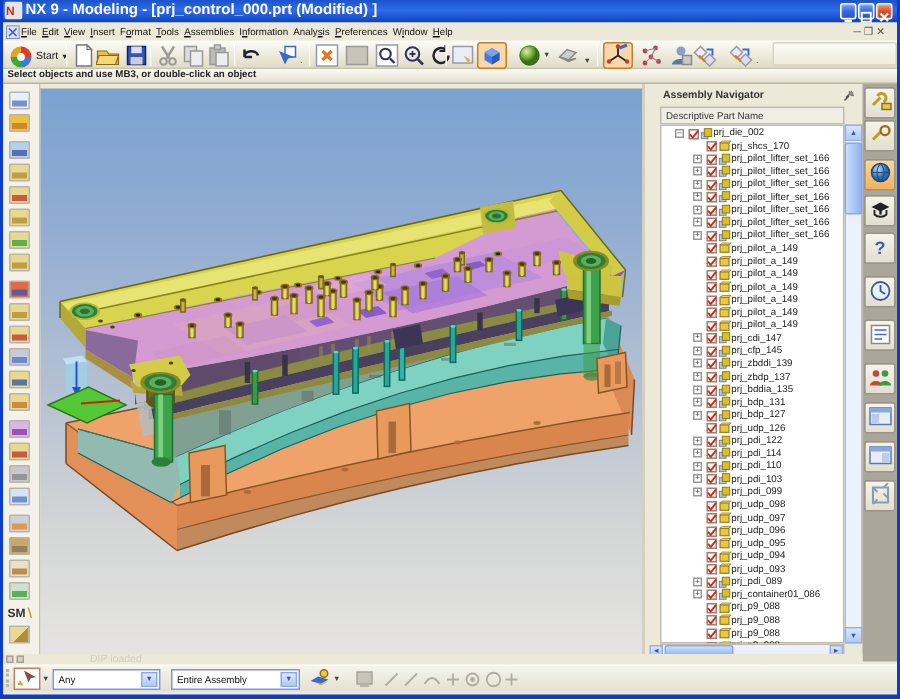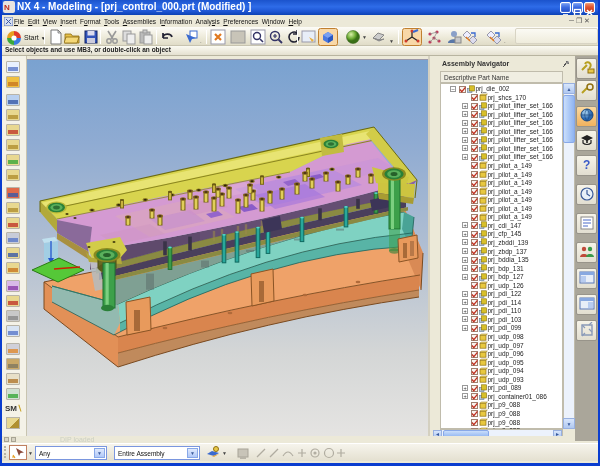--- a/index.html
+++ b/index.html
@@ -27,21 +27,21 @@
 .combobtn { position:absolute; right:1px; top:1px; width:11px; height:10px; background:linear-gradient(180deg,#dfe9fd,#b0c8f8); border:1px solid #88a8e8; font-size:5px; color:#3a5a9c; text-align:center; line-height:9px; }
 #winborder { position:absolute; left:0; top:0; width:600px; height:466px; border-left:2px solid #0a3dcf; border-right:2px solid #0a3dcf; border-bottom:3px solid #0a3dcf; pointer-events:none; }
 .tbtn { position:absolute; top:2px; width:11px; height:11px; border-radius:2px; border:1px solid #fff; }
 </style></head><body>
 
 <div id="titlebar">
  <svg width="12" height="12" style="position:absolute;left:3px;top:1px;">
       <rect x="0" y="0" width="12" height="12" rx="2" fill="#e8e4e0"></rect>
       <text x="1" y="9" font-size="8" font-weight="bold" fill="#c03020" font-family="Liberation Sans">N</text>
     </svg>
- <div id="titletext">NX 4 - Modeling - [prj_control_000.prt (Modified) ]</div>
+ <div id="titletext">NX 9 - Modeling - [prj_control_000.prt (Modified) ]</div>
  <div class="tbtn" style="left:560px;background:linear-gradient(180deg,#7aa0f4 0%,#3a6ae0 50%,#2450c8 100%);box-shadow:inset 0 0 1px #fff;"><svg width="9" height="9">
         <path d="M2 7 h5" stroke="#fff" stroke-width="1.6"></path>
       </svg></div>
  <div class="tbtn" style="left:572px;background:linear-gradient(180deg,#7aa0f4 0%,#3a6ae0 50%,#2450c8 100%);box-shadow:inset 0 0 1px #fff;"><svg width="9" height="9">
         <rect x="1.5" y="1.5" width="6" height="6" fill="none" stroke="#fff" stroke-width="1.3"></rect>
       </svg></div>
  <div class="tbtn" style="left:584px;background:linear-gradient(180deg,#f09a70 0%,#e05430 45%,#c03a1a 100%);box-shadow:inset 0 0 1px #fff;"><svg width="9" height="9">
         <path d="M2 2 l5 5 M7 2 l-5 5" stroke="#fff" stroke-width="1.5"></path>
       </svg></div>
 </div>

